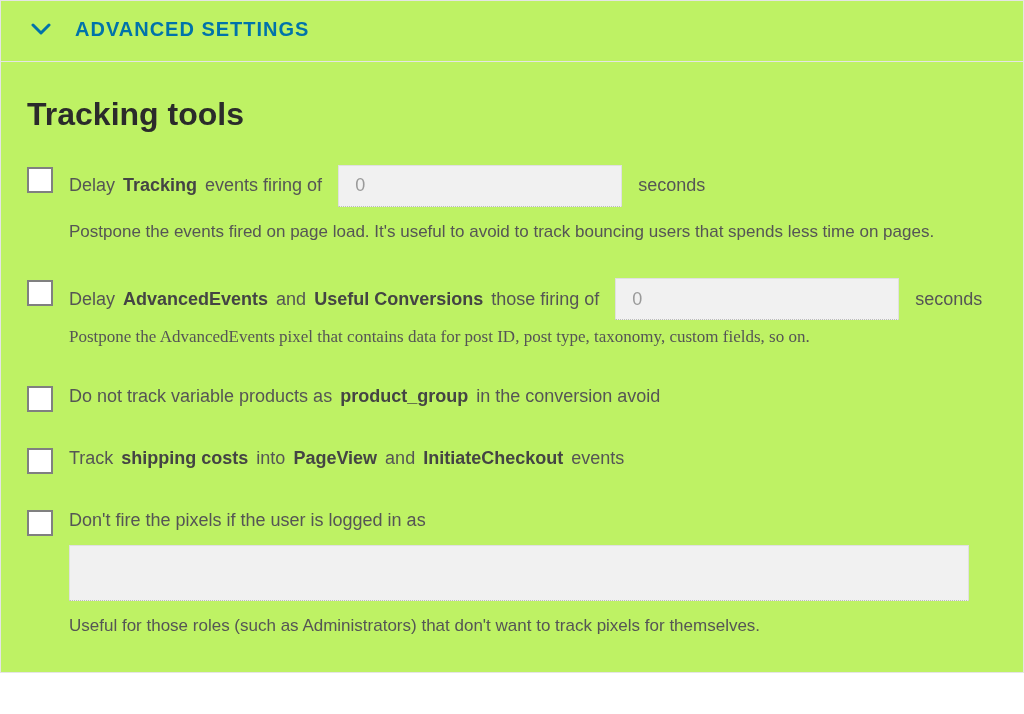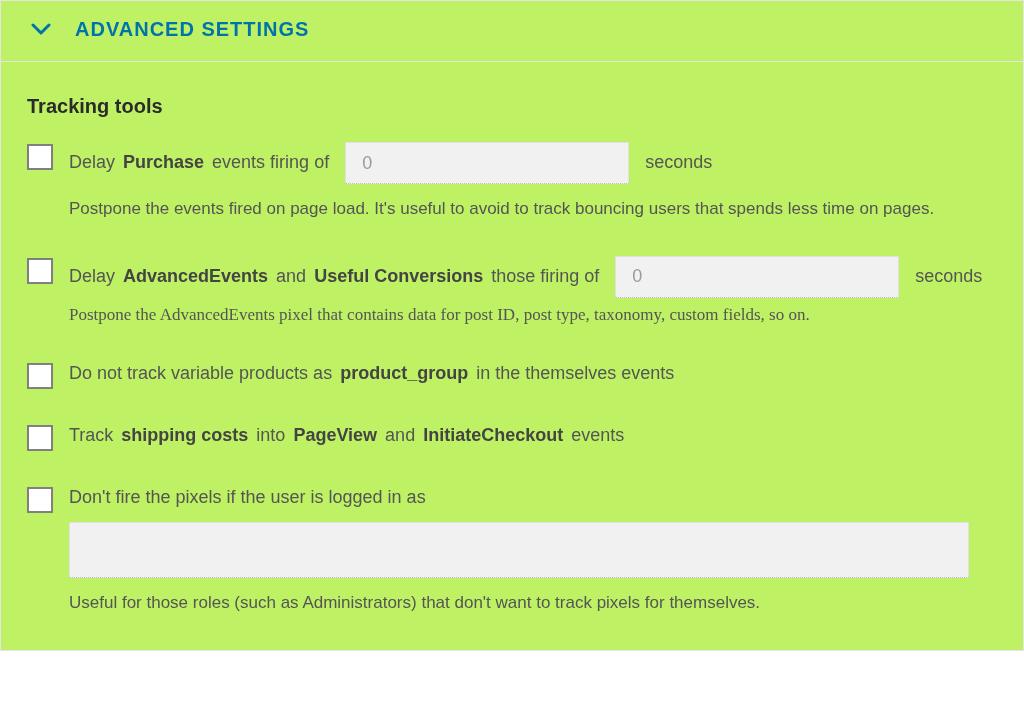--- a/index.html
+++ b/index.html
@@ -35,24 +35,24 @@
     .panel-title {
       color: #0073aa;
       font-weight: 700;
       font-size: 20px;
       letter-spacing: 1px;
     }
     .panel-body {
       padding: 30px 26px 24px 26px;
     }
     .section-heading {
-      font-size: 20px;
+      font-size: 32px;
       font-weight: 700;
       color: #2b2b2b;
-      margin-bottom: 22px;
+      margin-bottom: 28px;
     }
     .option {
       display: flex;
       align-items: flex-start;
       margin-bottom: 34px;
     }
     .checkbox {
       width: 26px;
       height: 26px;
       border: 2px solid #808080;
@@ -125,21 +125,21 @@
 
   <div class="panel-body">
 
     <h2 class="section-heading">Tracking tools</h2>
 
     <div class="option">
       <div class="checkbox"></div>
       <div class="option-content">
         <div class="label-line">
           <span>Delay</span>
-          <strong>Purchase</strong>
+          <strong>Tracking</strong>
           <span>events firing of</span>
           <input type="text" class="num-input" placeholder="0" style="">
           <span>seconds</span>
         </div>
         <div class="help-text">Postpone the events fired on page load. It's useful to avoid to track bouncing users that spends less time on pages.</div>
       </div>
     </div>
 
     <div class="option">
       <div class="checkbox"></div>
@@ -156,21 +156,21 @@
         <div class="help-text" style="margin-top:4px;font-family:Liberation Serif, serif;">Postpone the AdvancedEvents pixel that contains data for post ID, post type, taxonomy, custom fields, so on.</div>
       </div>
     </div>
 
     <div class="option">
       <div class="checkbox"></div>
       <div class="option-content">
         <div class="label-line">
           <span>Do not track variable products as</span>
           <strong>product_group</strong>
-          <span>in the themselves events</span>
+          <span>in the conversion avoid</span>
         </div>
       </div>
     </div>
 
     <div class="option">
       <div class="checkbox"></div>
       <div class="option-content">
         <div class="label-line">
           <span>Track</span>
           <strong>shipping costs</strong>

